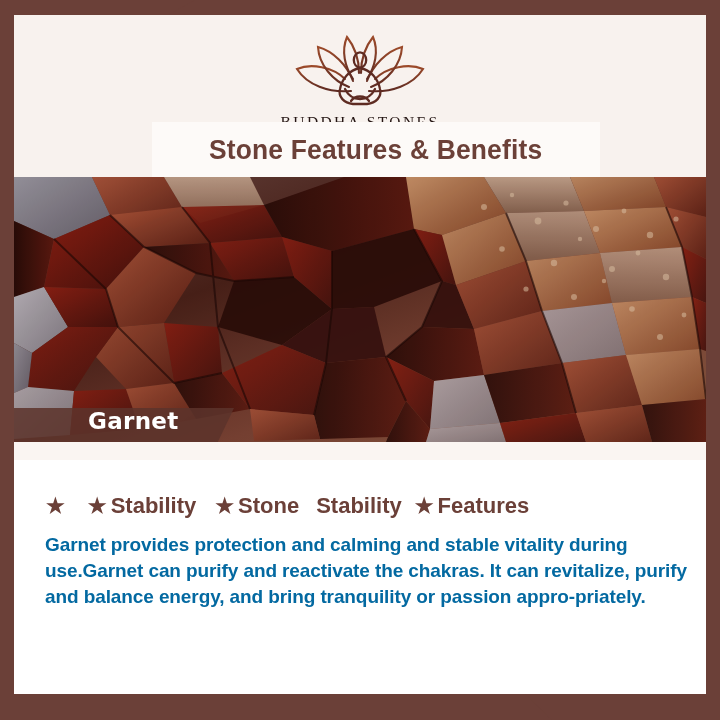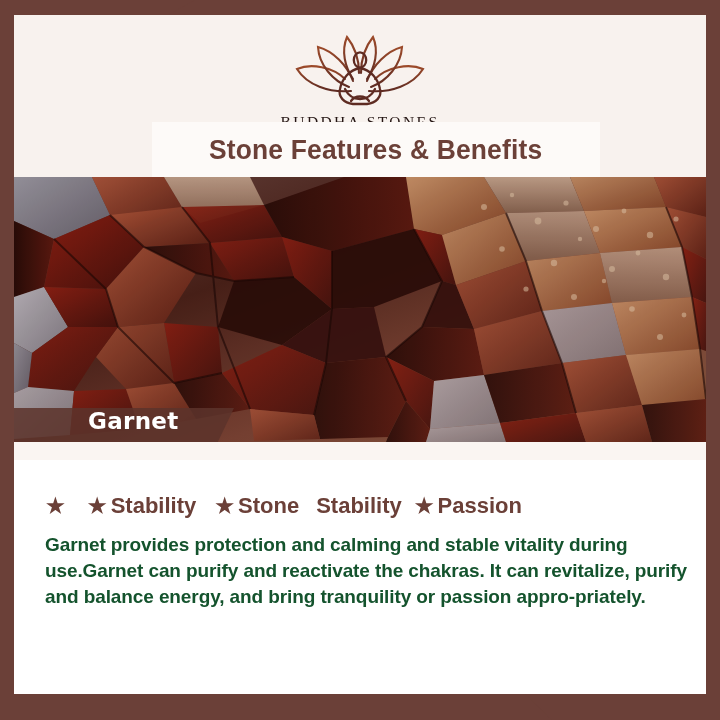--- a/index.html
+++ b/index.html
@@ -185,21 +185,21 @@
   .gap-mid  { width: 17px; }
   .gap-tight { width: 13px; }
 
   #paragraph {
     position: absolute;
     left: 31px;
     top: 90px;
     width: 645px;
     font-size: 19px;
     line-height: 1.38;
-    color: #14532d;
+    color: #0369a1;
     font-weight: bold;
     font-family: "Liberation Sans", sans-serif;
     letter-spacing: -0.1px;
   }
 </style>
 </head>
 <body>
 
 <div id="card">
 
@@ -413,21 +413,21 @@
           <span class="star">★</span>
           <span>Stone</span>
         </span>
         <span class="gap-mid"></span>
         <span class="benefit">
           <span>Stability</span>
         </span>
         <span class="gap-tight"></span>
         <span class="benefit">
           <span class="star">★</span>
-          <span>Passion</span>
+          <span>Features</span>
         </span>
       </div>
 
       <div id="paragraph">Garnet provides protection and calming and stable vitality during use.Garnet can purify and reactivate the chakras. It can revitalize, purify and balance energy, and bring tranquility or passion appro-priately.</div>
     </div>
   </div>
 
   <div class="frame-band" id="frame-top"></div>
   <div class="frame-band" id="frame-left"></div>
   <div class="frame-band" id="frame-right"></div>

